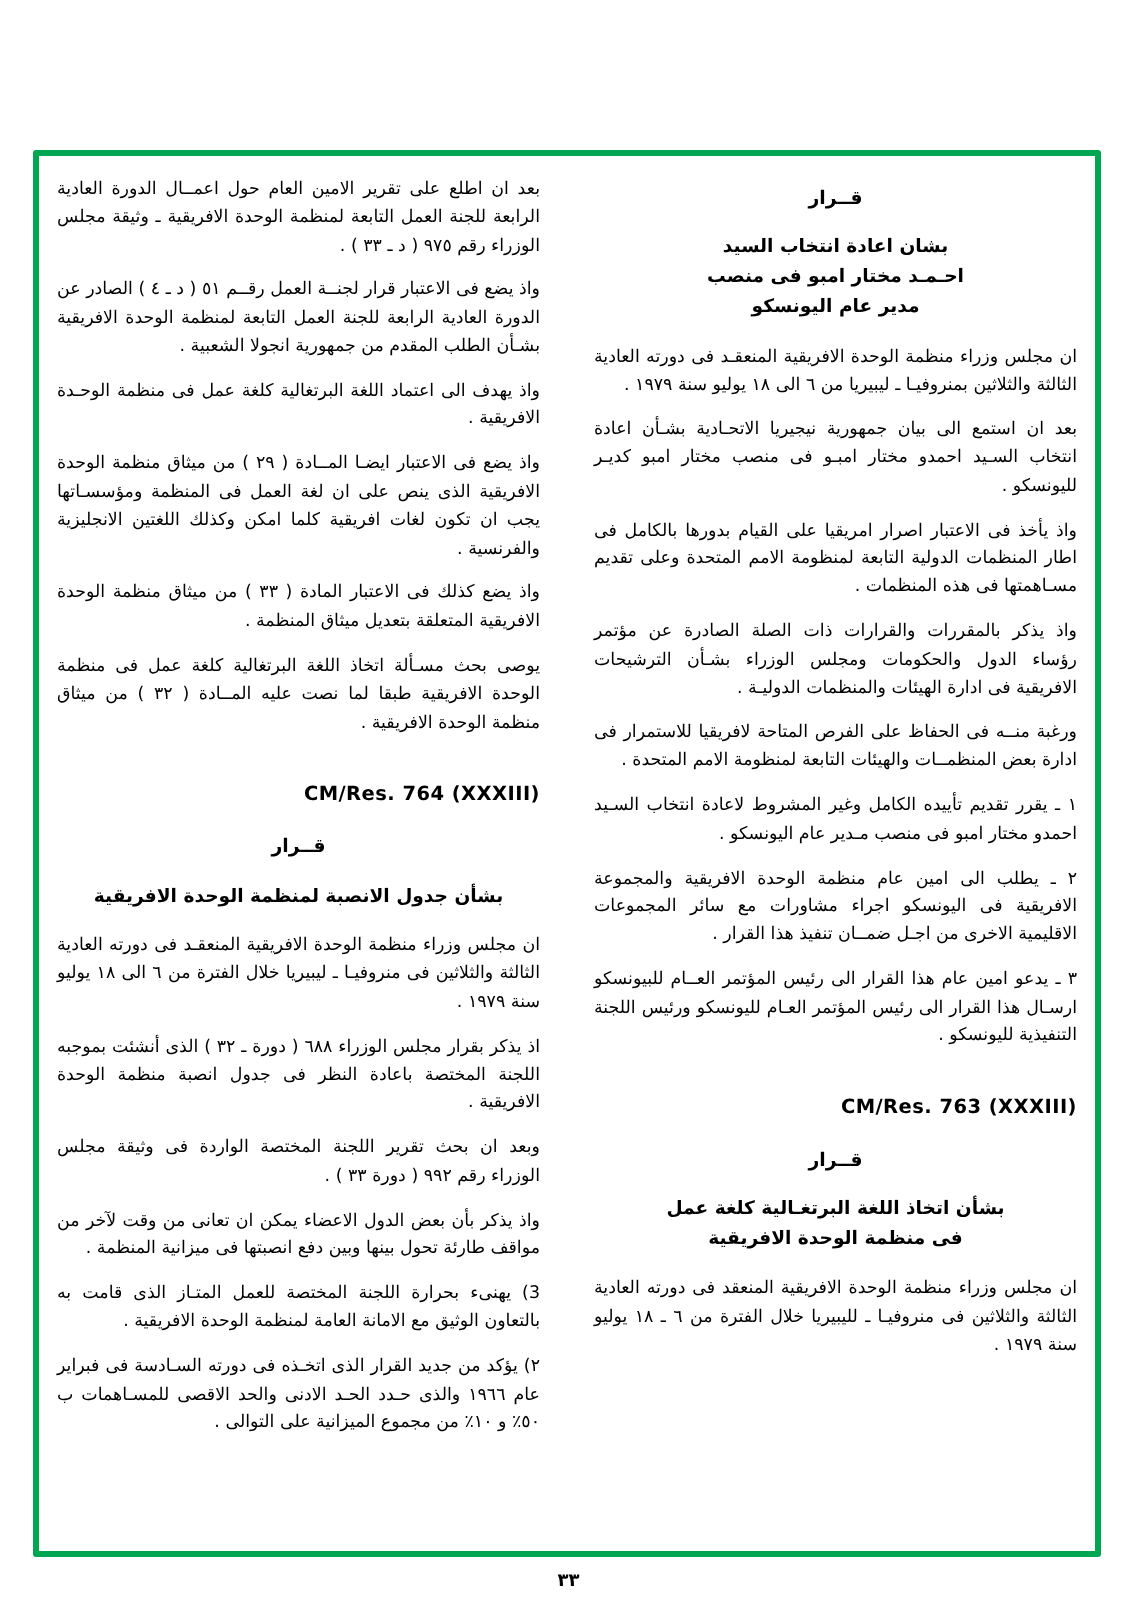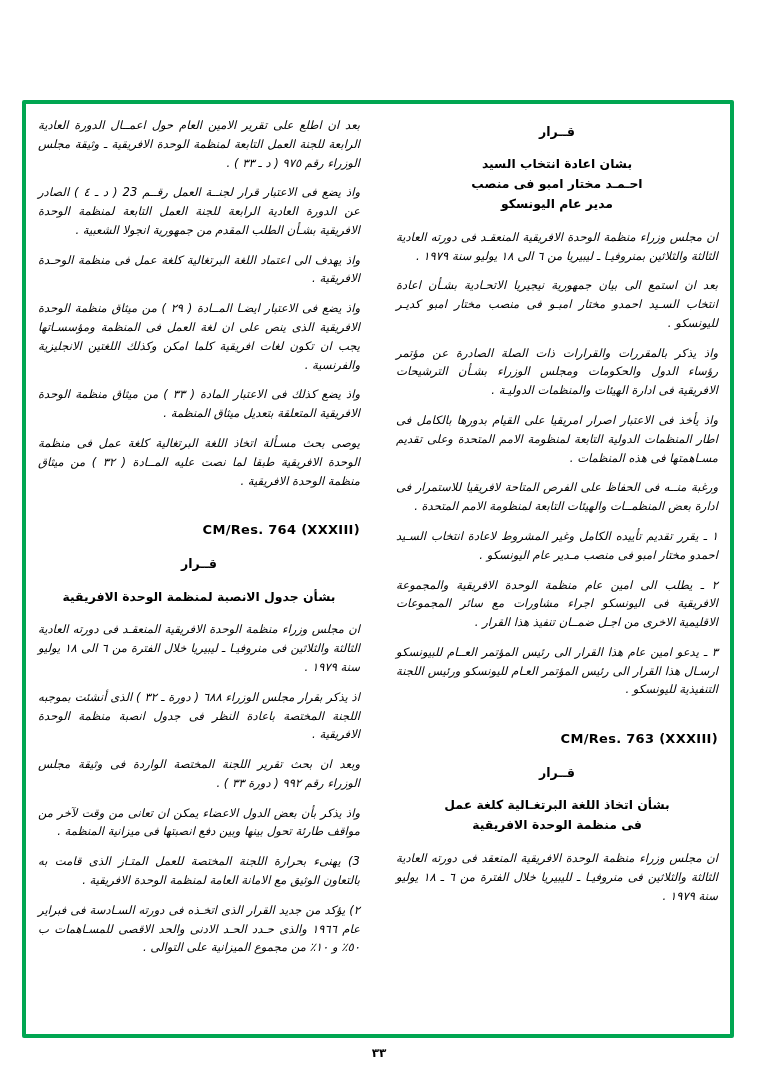--- a/index.html
+++ b/index.html
@@ -101,21 +101,20 @@
   .subject {
     text-align: center;
     font-size: 12.4px;
     font-weight: bold;
     line-height: 1.6;
     margin-bottom: 14px;
   }
   p.para {
     margin: 0 0 11px 0;
     text-indent: 0;
-    font-style: italic;
   }
   .spacer-md { height: 16px; }
 
   
   .page-number {
     position: absolute;
     bottom: 18px;
     left: 0;
     right: 0;
     text-align: center;
@@ -134,38 +133,38 @@
   <div class="columns">
 
     <div class="col right">
       <div class="kararah">قــرار</div>
       <div class="subject" style="white-space: pre-line; text-align: center;">بشان اعادة انتخاب السيد
 احـمـد مختار امبو فى منصب
 مدير عام اليونسكو</div>
 
       <p class="para">ان مجلس وزراء منظمة الوحدة الافريقية المنعقـد فى دورته العادية الثالثة والثلاثين بمنروفيـا ـ ليبيريا من ٦ الى ١٨ يوليو سنة ١٩٧٩ .</p>
       <p class="para">بعد ان استمع الى بيان جمهورية نيجيريا الاتحـادية بشـأن اعادة انتخاب السـيد احمدو مختار امبـو فى منصب مختار امبو كديـر لليونسكو .</p>
+      <p class="para">واذ يأخذ فى الاعتبار اصرار امريقيا على القيام بدورها بالكامل فى اطار المنظمات الدولية التابعة لمنظومة الامم المتحدة وعلى تقديم مسـاهمتها فى هذه المنظمات .</p>
       <p class="para">واذ يذكر بالمقررات والقرارات ذات الصلة الصادرة عن مؤتمر رؤساء الدول والحكومات ومجلس الوزراء بشـأن الترشيحات الافريقية فى ادارة الهيئات والمنظمات الدوليـة .</p>
-      <p class="para">واذ يأخذ فى الاعتبار اصرار امريقيا على القيام بدورها بالكامل فى اطار المنظمات الدولية التابعة لمنظومة الامم المتحدة وعلى تقديم مسـاهمتها فى هذه المنظمات .</p>
       <p class="para">ورغبة منــه فى الحفاظ على الفرص المتاحة لافريقيا للاستمرار فى ادارة بعض المنظمــات والهيئات التابعة لمنظومة الامم المتحدة .</p>
       <p class="para">١ ـ يقرر تقديم تأييده الكامل وغير المشروط لاعادة انتخاب السـيد احمدو مختار امبو فى منصب مـدير عام اليونسكو .</p>
       <p class="para">٢ ـ يطلب الى امين عام منظمة الوحدة الافريقية والمجموعة الافريقية فى اليونسكو اجراء مشاورات مع سائر المجموعات الاقليمية الاخرى من اجـل ضمــان تنفيذ هذا القرار .</p>
       <p class="para">٣ ـ يدعو امين عام هذا القرار الى رئيس المؤتمر العــام للبيونسكو ارسـال هذا القرار الى رئيس المؤتمر العـام لليونسكو ورئيس اللجنة التنفيذية لليونسكو .</p>
 
       <div class="spacer-md"></div>
       <div class="res-id">CM/Res. 763 (XXXIII)</div>
       <div class="kararah">قــرار</div>
       <div class="subject" style="white-space: pre-line;">بشأن اتخاذ اللغة البرتغـالية كلغة عمل
 فى منظمة الوحدة الافريقية</div>
       <p class="para">ان مجلس وزراء منظمة الوحدة الافريقية المنعقد فى دورته العادية الثالثة والثلاثين فى منروفيـا ـ لليبيريا خلال الفترة من ٦ ـ ١٨ يوليو سنة ١٩٧٩ .</p>
     </div>
 
     <div class="col left">
       <p class="para">بعد ان اطلع على تقرير الامين العام حول اعمــال الدورة العادية الرابعة للجنة العمل التابعة لمنظمة الوحدة الافريقية ـ وثيقة مجلس الوزراء رقم ٩٧٥ ( د ـ ٣٣ ) .</p>
-      <p class="para">واذ يضع فى الاعتبار قرار لجنــة العمل رقــم 23 ( د ـ ٤ ) الصادر عن الدورة العادية الرابعة للجنة العمل التابعة لمنظمة الوحدة الافريقية بشـأن الطلب المقدم من جمهورية انجولا الشعبية .</p>
+      <p class="para">واذ يضع فى الاعتبار قرار لجنــة العمل رقــم ٥١ ( د ـ ٤ ) الصادر عن الدورة العادية الرابعة للجنة العمل التابعة لمنظمة الوحدة الافريقية بشـأن الطلب المقدم من جمهورية انجولا الشعبية .</p>
       <p class="para">واذ يهدف الى اعتماد اللغة البرتغالية كلغة عمل فى منظمة الوحـدة الافريقية .</p>
       <p class="para">واذ يضع فى الاعتبار ايضـا المــادة ( ٢٩ ) من ميثاق منظمة الوحدة الافريقية الذى ينص على ان لغة العمل فى المنظمة ومؤسسـاتها يجب ان تكون لغات افريقية كلما امكن وكذلك اللغتين الانجليزية والفرنسية .</p>
       <p class="para">واذ يضع كذلك فى الاعتبار المادة ( ٣٣ ) من ميثاق منظمة الوحدة الافريقية المتعلقة بتعديل ميثاق المنظمة .</p>
       <p class="para">يوصى بحث مسـألة اتخاذ اللغة البرتغالية كلغة عمل فى منظمة الوحدة الافريقية طبقا لما نصت عليه المــادة ( ٣٢ ) من ميثاق منظمة الوحدة الافريقية .</p>
 
       <div class="spacer-md"></div>
       <div class="res-id">CM/Res. 764 (XXXIII)</div>
       <div class="kararah">قــرار</div>
       <div class="subject">بشأن جدول الانصبة لمنظمة الوحدة الافريقية</div>
 

